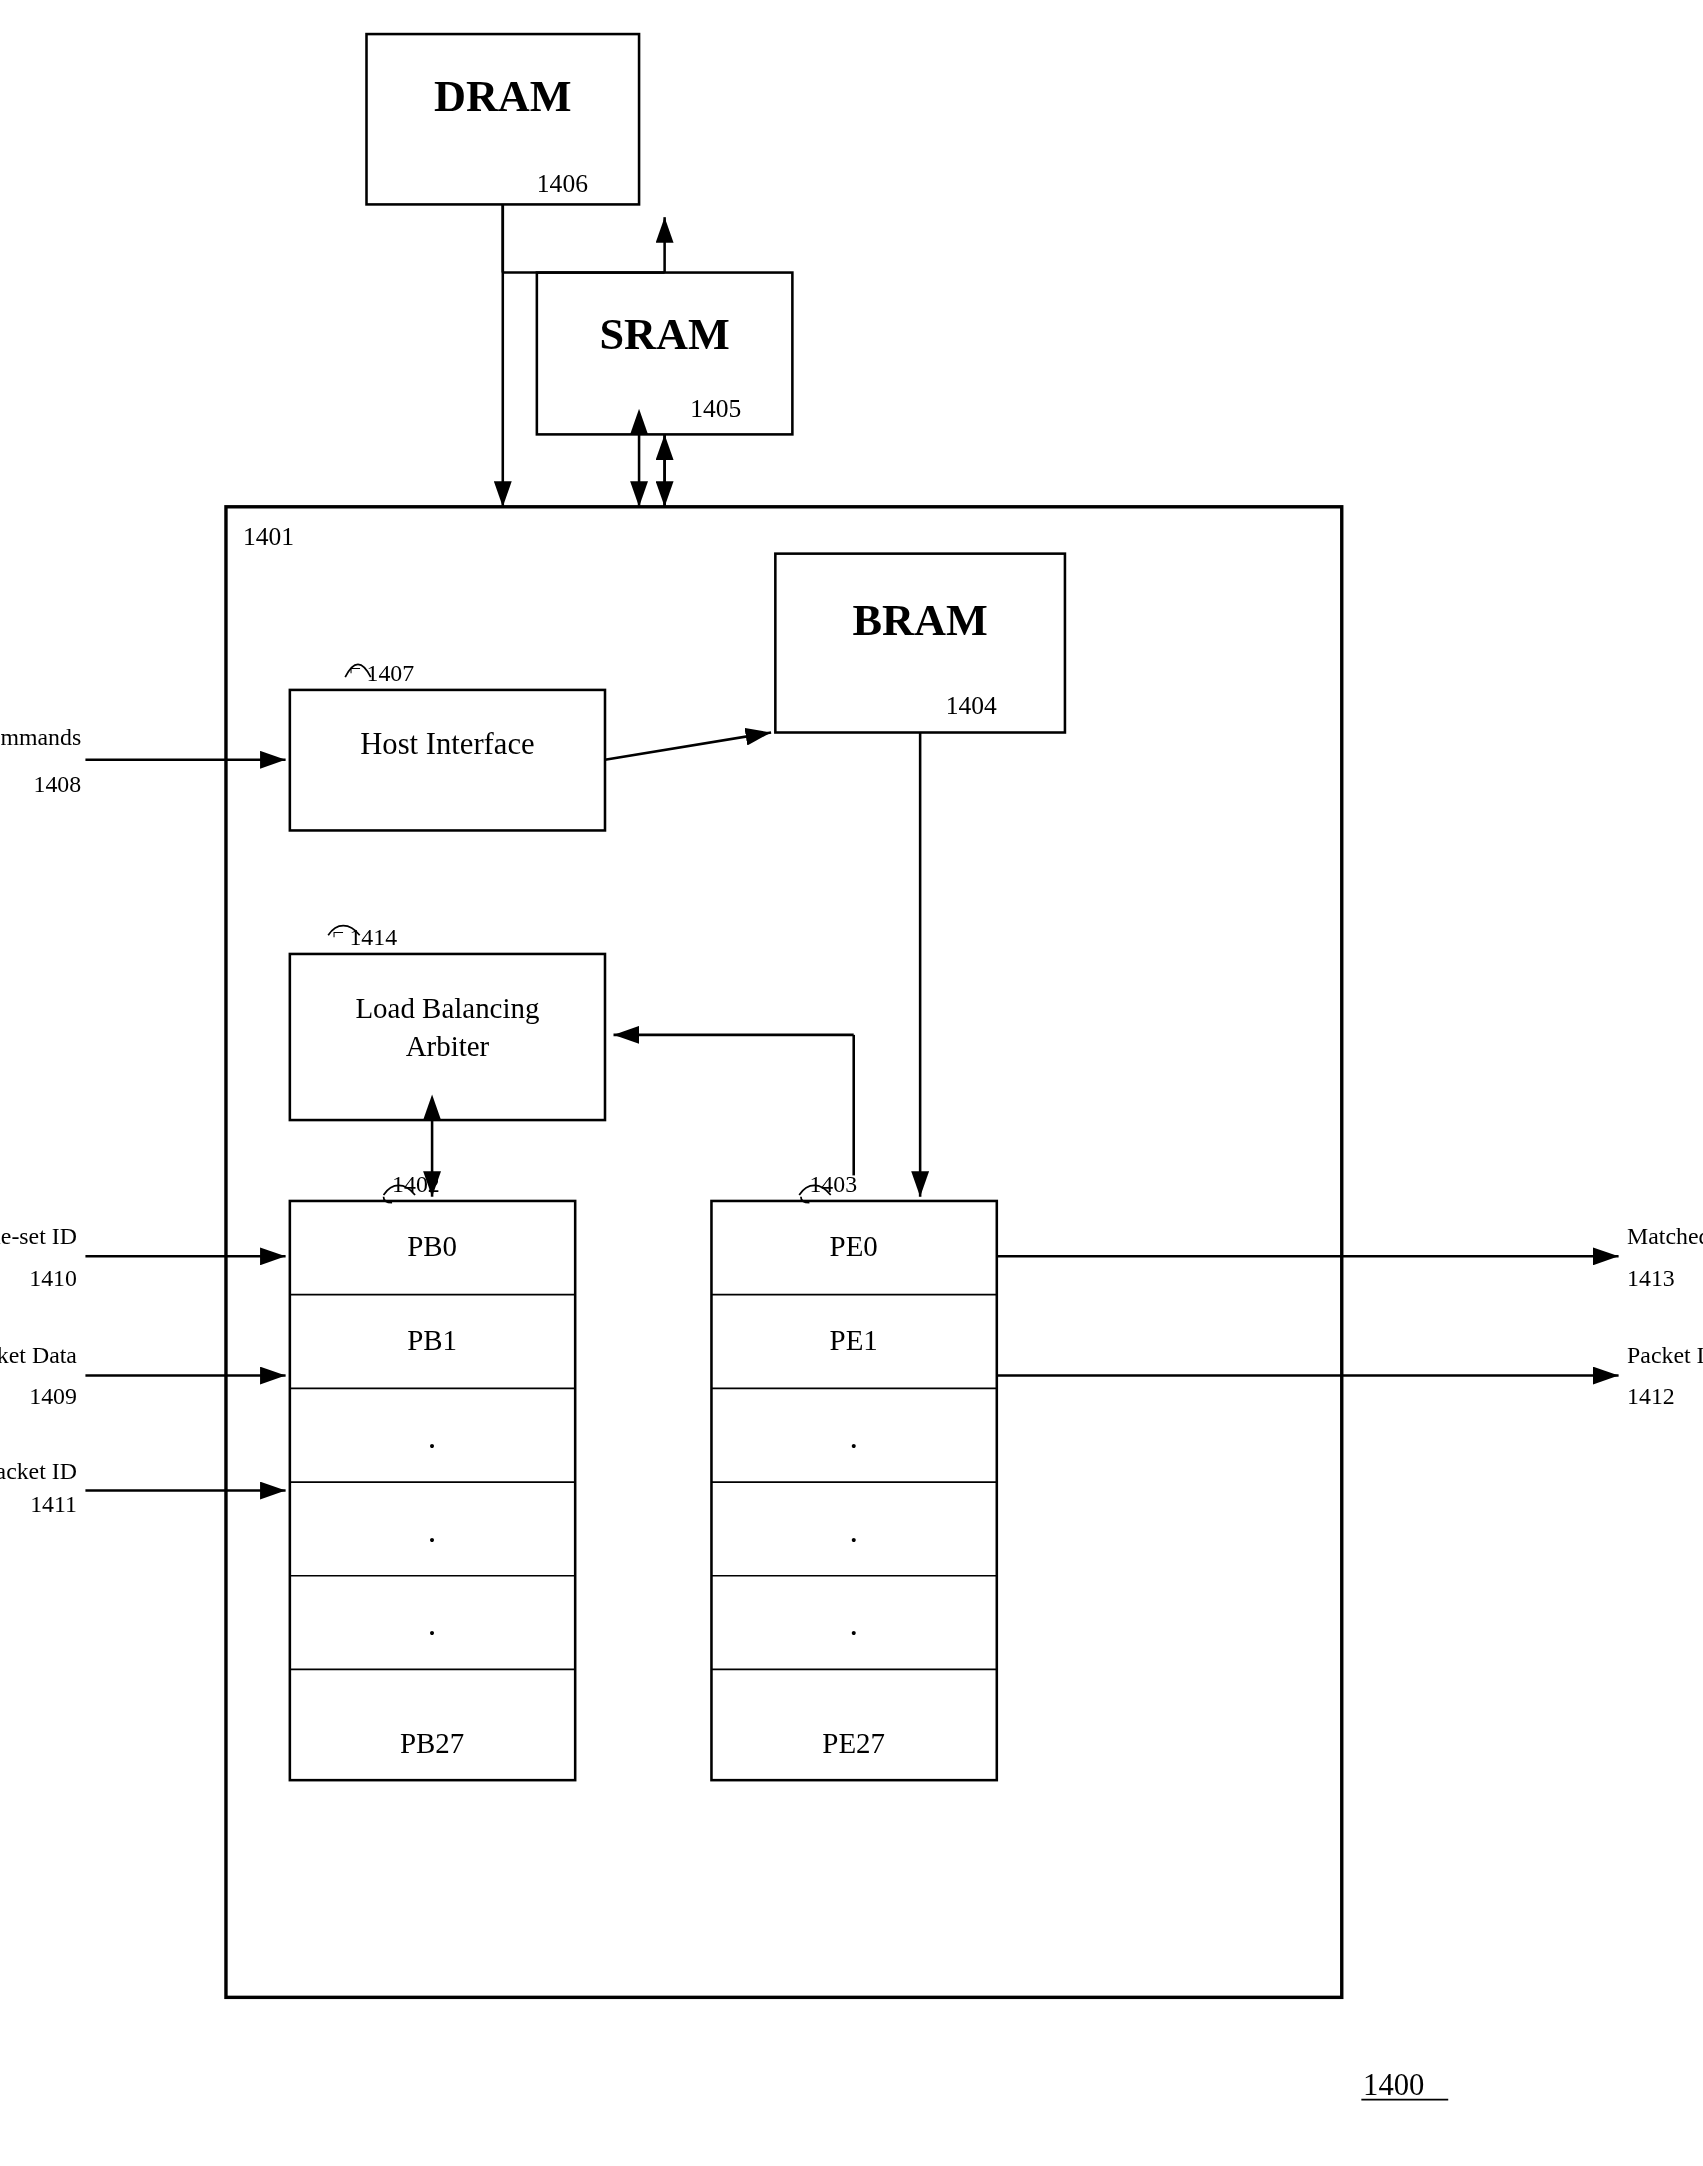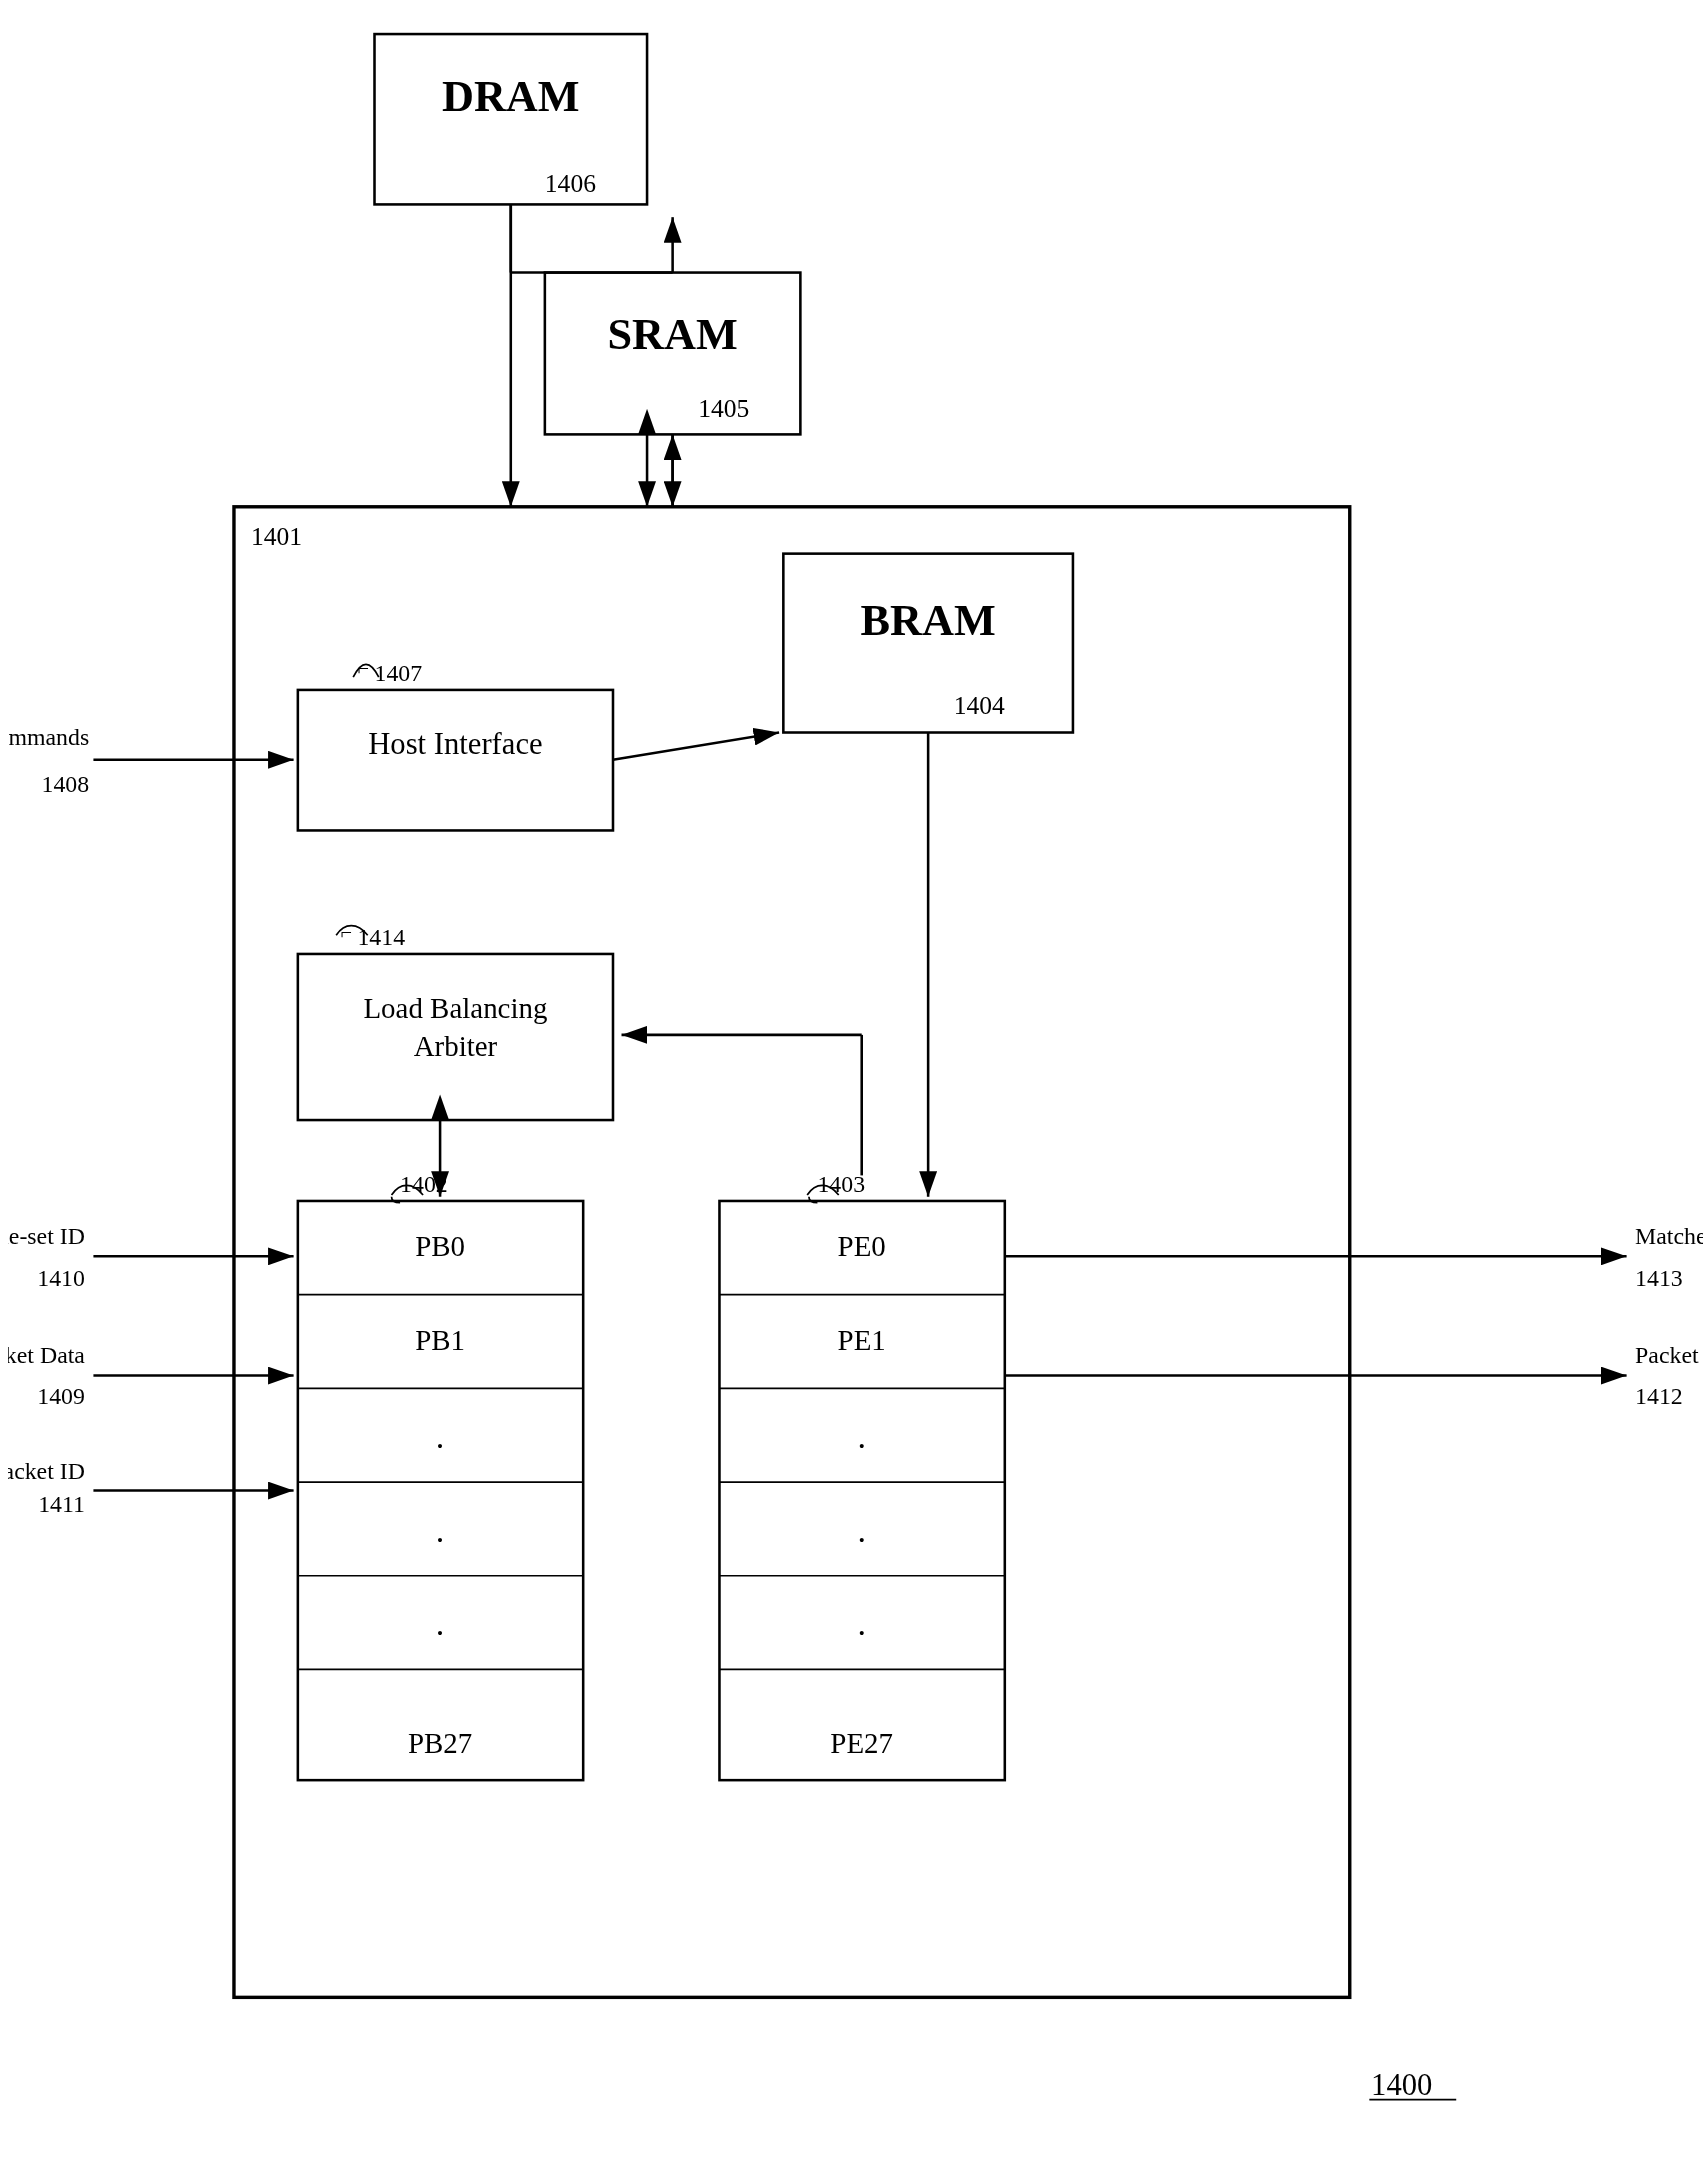--- a/index.html
+++ b/index.html
@@ -6,21 +6,21 @@
     body {
       background: #fff;
       font-family: 'Times New Roman', Times, serif;
       width: 1704px;
       height: 2166px;
       position: relative;
       overflow: hidden;
     }
     .diagram-container {
       position: absolute;
-      top: 0; left: 8px;
+      top: 0; left: 0;
       width: 1444px;
       height: 2166px;
     }
     svg {
       position: absolute;
       top: 0; left: 0;
       width: 1704px;
       height: 2166px;
     }
   </style>

